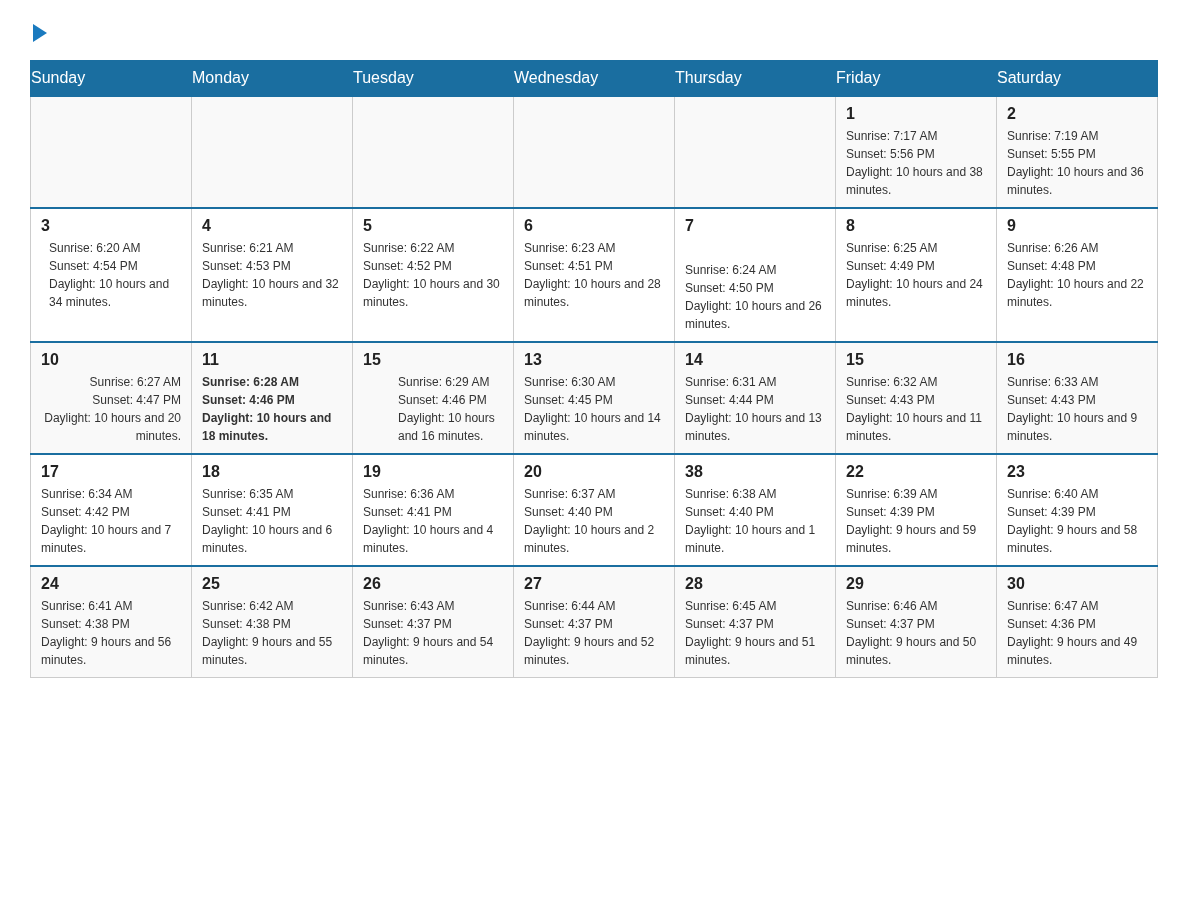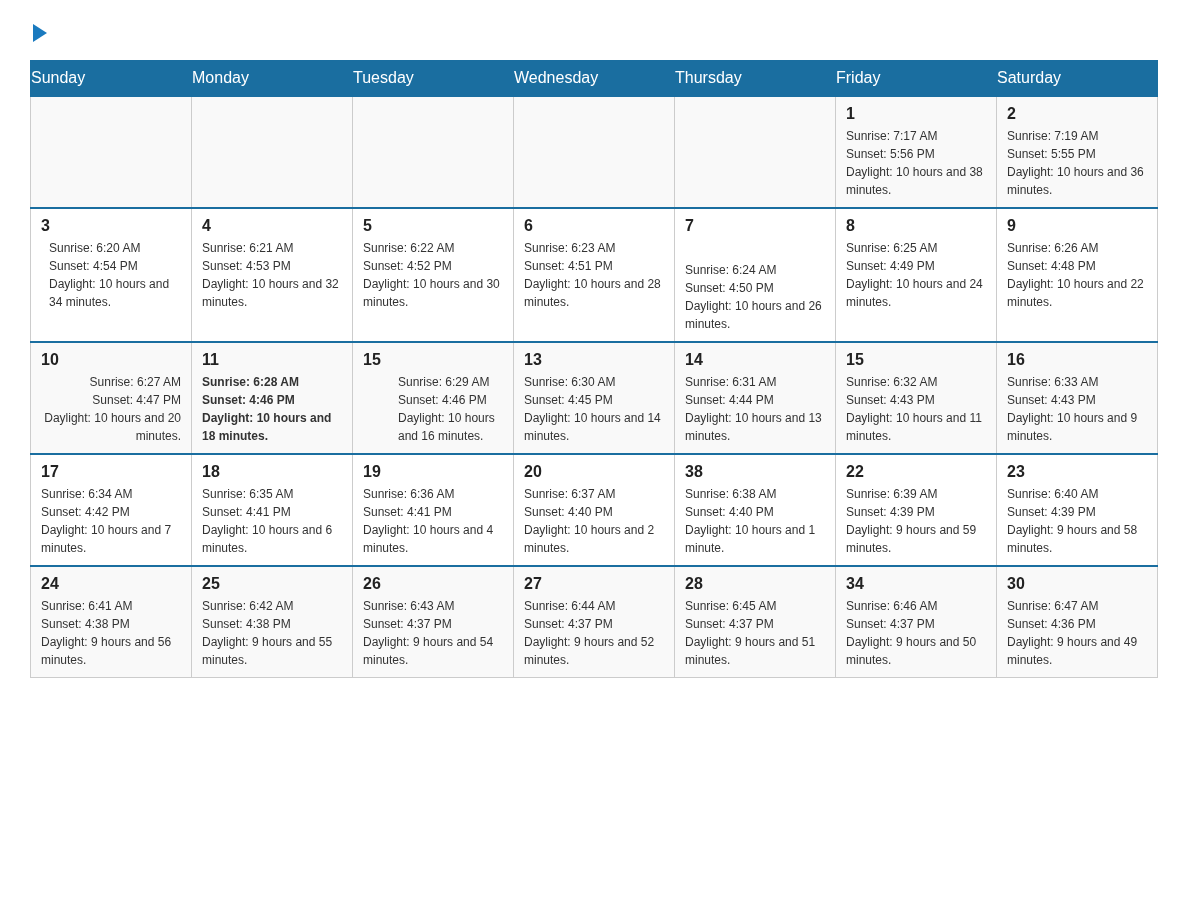--- a/index.html
+++ b/index.html
@@ -306,21 +306,21 @@
 Sunset: 4:37 PM
 Daylight: 9 hours and 52 minutes.</div>
         </td>
         <td>
           <span class="day-num">28</span>
           <div class="day-info" style="white-space: pre-line;">Sunrise: 6:45 AM
 Sunset: 4:37 PM
 Daylight: 9 hours and 51 minutes.</div>
         </td>
         <td>
-          <span class="day-num">34</span>
+          <span class="day-num">29</span>
           <div class="day-info" style="white-space: pre-line;">Sunrise: 6:46 AM
 Sunset: 4:37 PM
 Daylight: 9 hours and 50 minutes.</div>
         </td>
         <td>
           <span class="day-num">30</span>
           <div class="day-info" style="white-space: pre-line;">Sunrise: 6:47 AM
 Sunset: 4:36 PM
 Daylight: 9 hours and 49 minutes.</div>
         </td>

